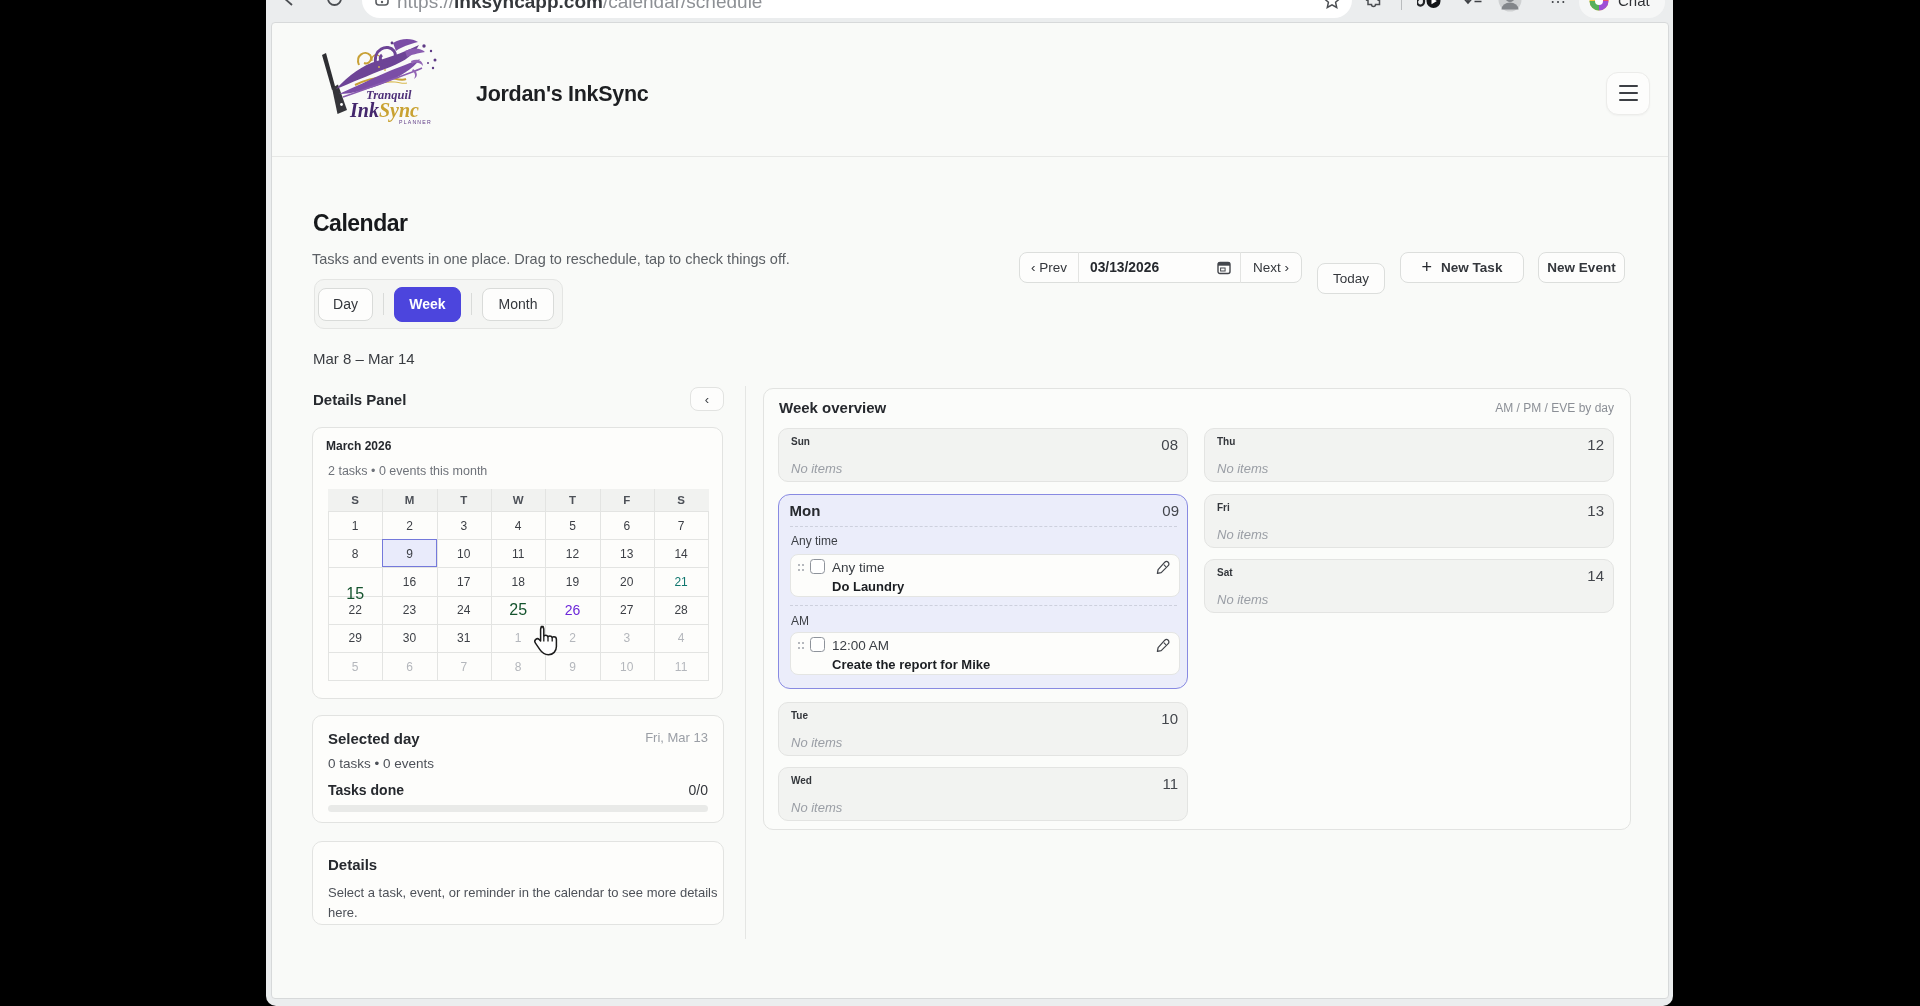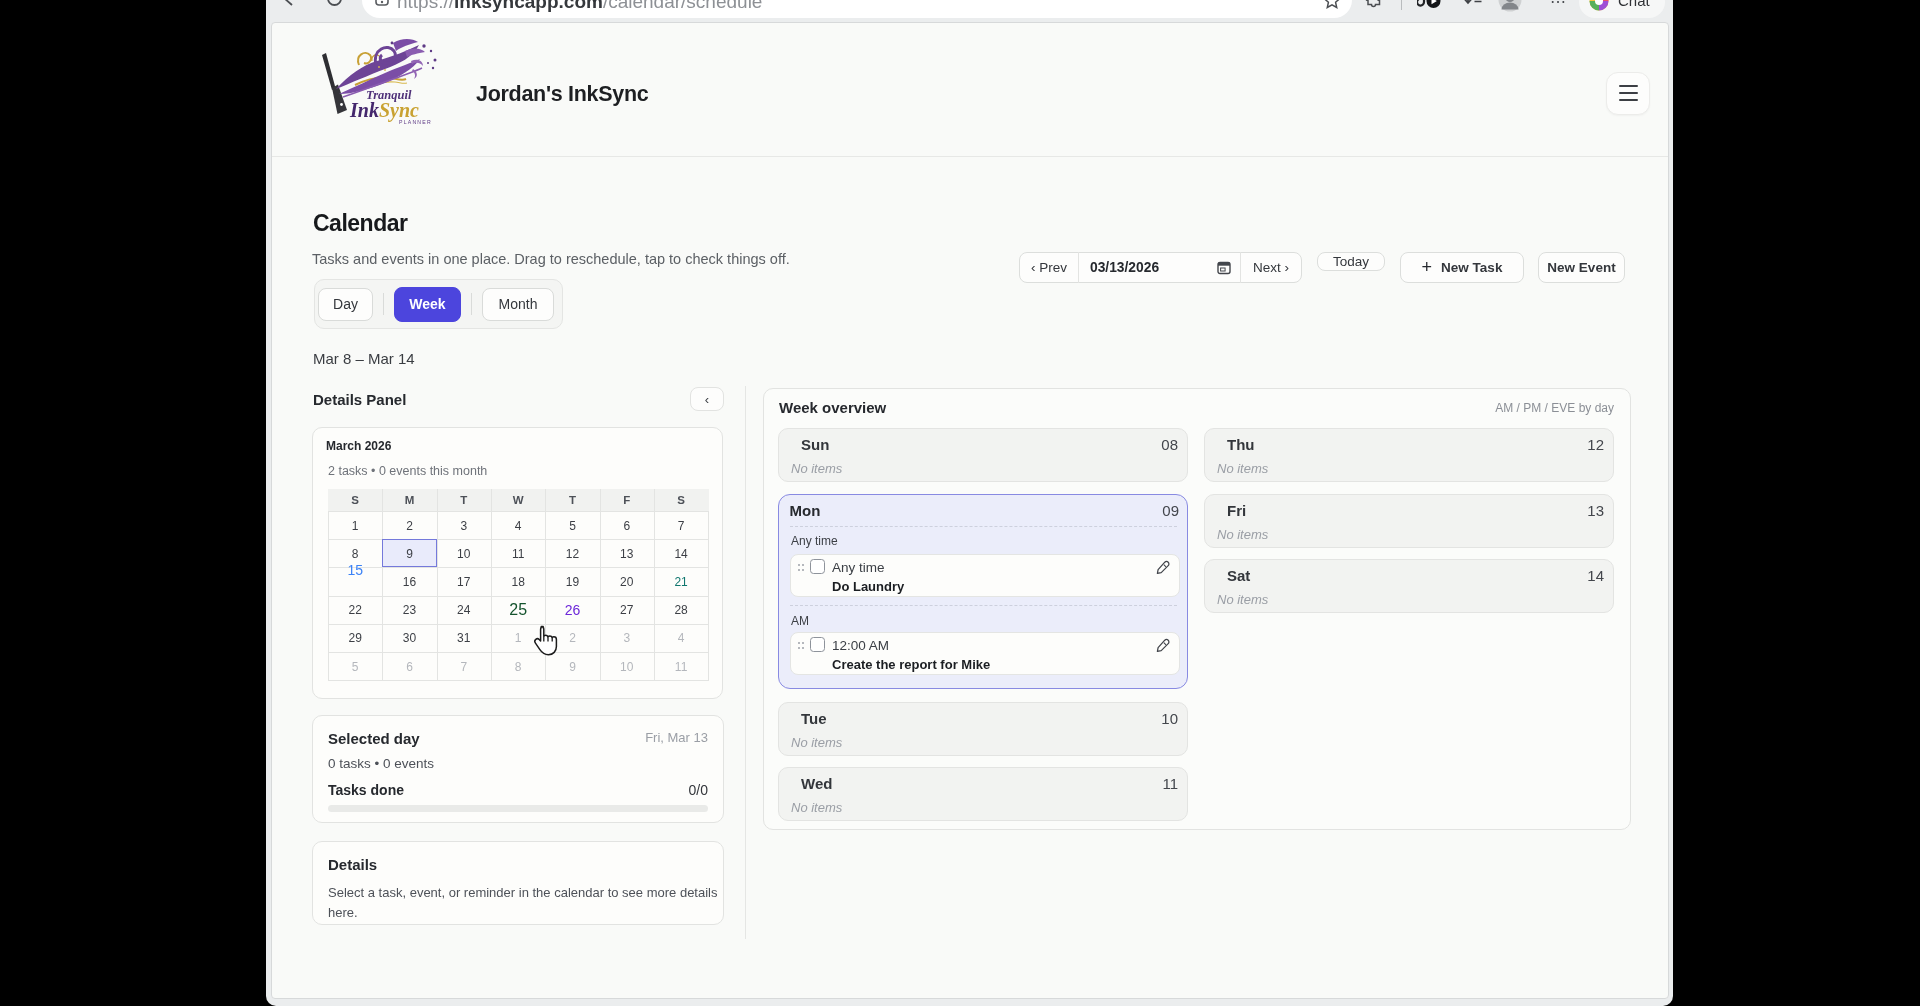--- a/index.html
+++ b/index.html
@@ -51,21 +51,21 @@
   .sd-row { position:absolute; left:15px; right:15px; display:flex; justify-content:space-between; }
   .bar { position:absolute; left:15px; right:15px; height:7px; background:#e9eae8; border-radius:4px; }
   
   .vdiv { position:absolute; left:473px; top:363px; width:1px; height:553px; background:#e5e6e4; }
   .wo { position:absolute; left:491px; top:365px; width:868px; height:442px; background:#fbfcfa;
         border:1px solid #e2e3e1; border-radius:10px; }
   .wo-title { position:absolute; left:15px; top:10px; font-size:15px; font-weight:600; color:#26292e; }
   .wo-note { position:absolute; right:16px; top:12px; font-size:12px; color:#8b8f96; }
   .daycard { position:absolute; width:410px; background:#f2f3f1; border:1px solid #e3e4e2;
              border-radius:10px; height:54px; }
-  .daycard .dn { position:absolute; left:12px; top:7px; font-size:15px; font-weight:600; color:#33363b;margin-left:10px; }
+  .daycard .dn { position:absolute; left:12px; top:7px; font-size:10px; font-weight:600; color:#33363b; }
   .daycard .dd { position:absolute; right:9px; top:7px; font-size:15px; color:#43464c; }
   .daycard .ni { position:absolute; left:12px; top:32px; font-size:13px; font-style:italic; color:#9a9ea5; }
   .mon { position:absolute; left:14px; top:105px; width:410px; height:195px; background:#ebedfa;
          border:1.5px solid #888ae2; border-radius:12px; }
   .group-label { position:absolute; left:12px; font-size:12px; color:#3c3f45; }
   .taskrow { position:absolute; left:11px; width:390px; height:43px; background:#fdfdfb;
              border:1px solid #e4e5e3; border-radius:8px; }
   .taskrow .grip { position:absolute; left:7px; top:9px; width:7px; height:12px; }
   .taskrow .grip i { position:absolute; width:2px; height:2px; background:#9ca1a8; border-radius:50%; }
   .taskrow .cb { position:absolute; left:19px; top:4px; width:15px; height:15px; background:#fff;
@@ -182,21 +182,21 @@
       <div style="flex:1;display:flex;align-items:center;padding-left:11px;font-size:13.8px;font-weight:700;color:#26292e">03/13/2026
         <svg style="margin-left:auto;margin-right:9px" width="14" height="14" viewBox="0 0 14 14">
               <rect x="1" y="1.5" width="12" height="11" rx="2" fill="none" stroke="#43464c" stroke-width="1.4"></rect>
               <rect x="1" y="1.5" width="12" height="3.2" fill="#43464c"></rect>
               <rect x="3.6" y="7" width="4.5" height="3" fill="none" stroke="#43464c" stroke-width="1"></rect>
             </svg>
       </div>
       <div class="sep"></div>
       <div style="width:60px;text-align:center;font-size:13.5px;color:#34373c">Next ›</div>
     </div>
-    <div class="ctl" style="left:1045px;top:229px;width:68px;height:19px;">Today</div>
+    <div class="ctl" style="left:1045px;top:240px;width:68px;height:31px;">Today</div>
     <div class="ctl" style="left:1128px;top:229px;width:124px;height:31px;font-weight:700;">
       <span style="font-weight:400;font-size:18px;margin-right:9px;color:#26292e">+</span>New Task</div>
     <div class="ctl" style="left:1266px;top:229px;width:87px;height:31px;font-weight:700;">New Event</div>
 
     <div class="seg">
       <div class="segbtn" style="width:55px">Day</div>
       <div class="segsep"></div>
       <div class="segbtn" style="width:67px;height:35px;background:#4c45dd;border-color:#4c45dd;color:#fff;font-weight:700">Week</div>
       <div class="segsep"></div>
       <div class="segbtn" style="width:72px">Month</div>
@@ -238,21 +238,21 @@
             <span style="position:absolute;left:244.5px;top:36.6px;transform:translate(-50%,-50%);font-size:12px;color:#3c3f45">5</span>
             <span style="position:absolute;left:298.8px;top:36.6px;transform:translate(-50%,-50%);font-size:12px;color:#3c3f45">6</span>
             <span style="position:absolute;left:353.1px;top:36.6px;transform:translate(-50%,-50%);font-size:12px;color:#3c3f45">7</span>
             <span style="position:absolute;left:27.2px;top:64.8px;transform:translate(-50%,-50%);font-size:12px;color:#3c3f45">8</span>
             <span style="position:absolute;left:81.5px;top:64.8px;transform:translate(-50%,-50%);font-size:12px;color:#3c3f45">9</span>
             <span style="position:absolute;left:135.8px;top:64.8px;transform:translate(-50%,-50%);font-size:12px;color:#3c3f45">10</span>
             <span style="position:absolute;left:190.2px;top:64.8px;transform:translate(-50%,-50%);font-size:12px;color:#3c3f45">11</span>
             <span style="position:absolute;left:244.5px;top:64.8px;transform:translate(-50%,-50%);font-size:12px;color:#3c3f45">12</span>
             <span style="position:absolute;left:298.8px;top:64.8px;transform:translate(-50%,-50%);font-size:12px;color:#3c3f45">13</span>
             <span style="position:absolute;left:353.1px;top:64.8px;transform:translate(-50%,-50%);font-size:12px;color:#3c3f45">14</span>
-            <span style="position:absolute;left:27.2px;top:81px;transform:translate(-50%,-50%);font-size:14px;color:#3b82f6">15</span>
+            <span style="position:absolute;left:27.2px;top:105px;transform:translate(-50%,-50%);font-size:16px;color:#14532d">15</span>
             <span style="position:absolute;left:81.5px;top:93.0px;transform:translate(-50%,-50%);font-size:12px;color:#3c3f45">16</span>
             <span style="position:absolute;left:135.8px;top:93.0px;transform:translate(-50%,-50%);font-size:12px;color:#3c3f45">17</span>
             <span style="position:absolute;left:190.2px;top:93.0px;transform:translate(-50%,-50%);font-size:12px;color:#3c3f45">18</span>
             <span style="position:absolute;left:244.5px;top:93.0px;transform:translate(-50%,-50%);font-size:12px;color:#3c3f45">19</span>
             <span style="position:absolute;left:298.8px;top:93.0px;transform:translate(-50%,-50%);font-size:12px;color:#3c3f45">20</span>
             <span style="position:absolute;left:353.1px;top:93.0px;transform:translate(-50%,-50%);font-size:12px;color:#0f766e">21</span>
             <span style="position:absolute;left:27.2px;top:121.2px;transform:translate(-50%,-50%);font-size:12px;color:#3c3f45">22</span>
             <span style="position:absolute;left:81.5px;top:121.2px;transform:translate(-50%,-50%);font-size:12px;color:#3c3f45">23</span>
             <span style="position:absolute;left:135.8px;top:121.2px;transform:translate(-50%,-50%);font-size:12px;color:#3c3f45">24</span>
             <span style="position:absolute;left:190.2px;top:121.2px;transform:translate(-50%,-50%);font-size:16px;color:#14532d">25</span>

